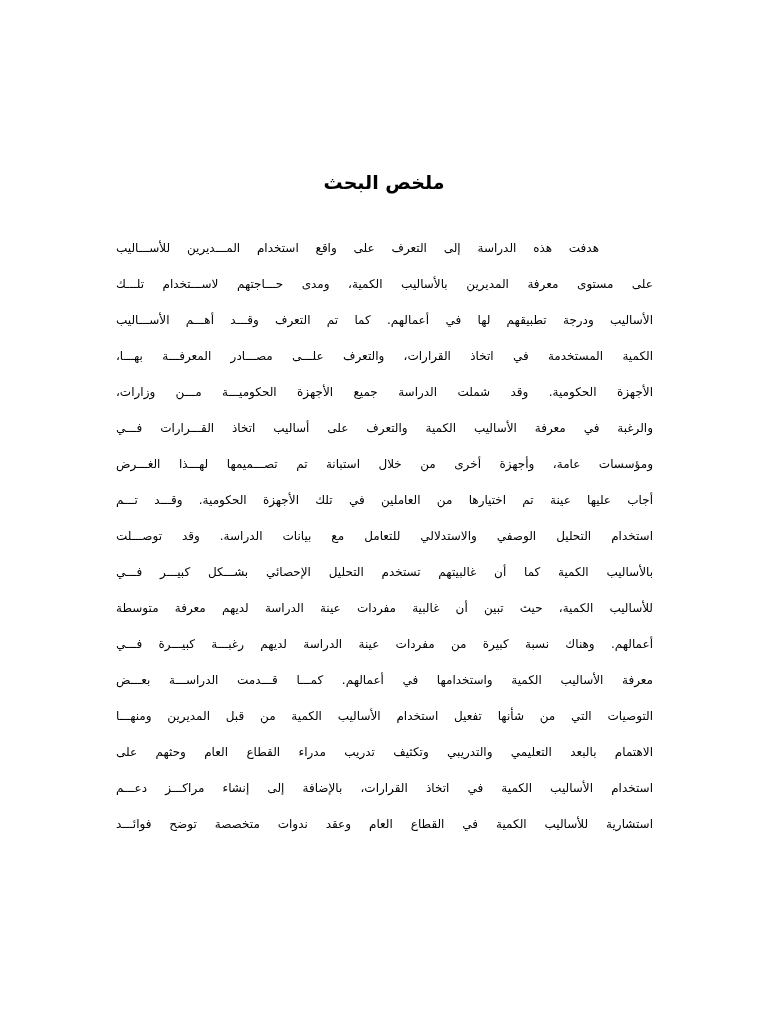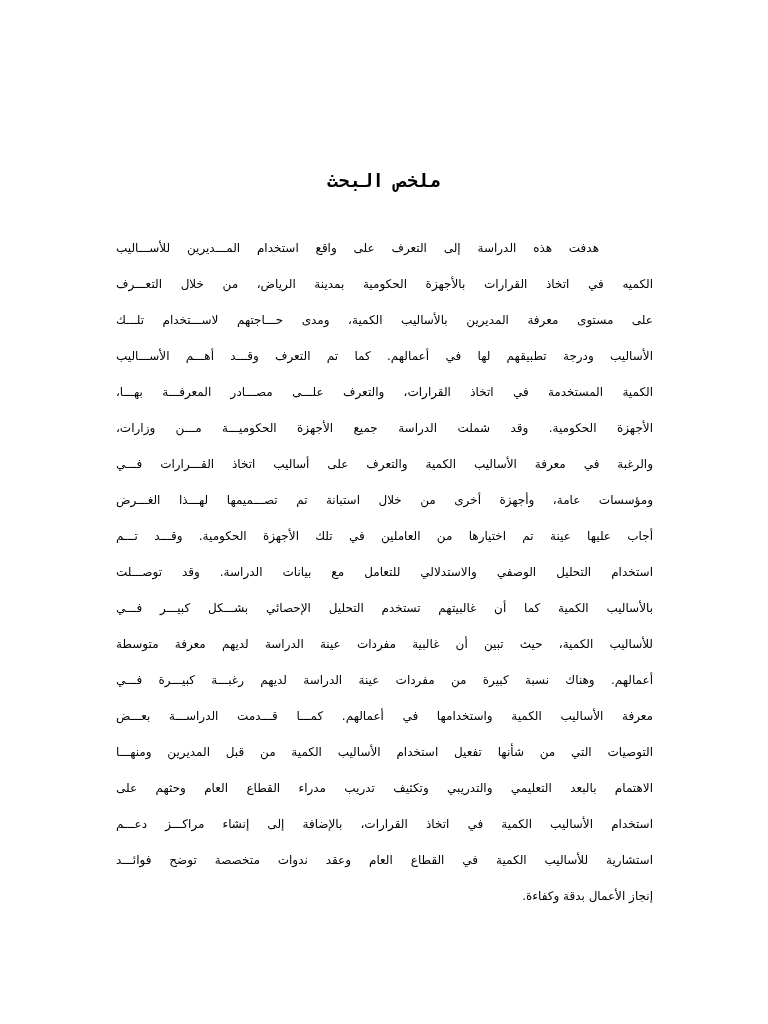--- a/index.html
+++ b/index.html
@@ -25,21 +25,20 @@
   .title {
     position: absolute;
     top: 168px;
     left: 0;
     width: 768px;
     text-align: center;
     font-weight: bold;
     font-size: 19px;
     line-height: 28px;
     direction: rtl;
-    font-family: Liberation Mono, monospace;
   }
   .body-text {
     position: absolute;
     top: 230px;
     left: 116px;
     width: 537px;
     direction: rtl;
   }
   .line {
     display: block;
@@ -59,32 +58,30 @@
   }
 </style>
 </head>
 <body>
 
 <div class="page">
   <h1 class="title" style="margin:0;">ملخص البحث</h1>
 
   <div class="body-text">
     <span class="line first">هدفت هذه الدراسة إلى التعرف على واقع استخدام المـــديرين للأســـاليب</span>
-    <span class="line">الكميه في اتخاذ القرارات بالأجهزة الحكومية بمدينة الرياض، من خلال التعـــرف</span>
     <span class="line">على مستوى معرفة المديرين بالأساليب الكمية، ومدى حـــاجتهم لاســـتخدام تلـــك</span>
     <span class="line">الأساليب ودرجة تطبيقهم لها في أعمالهم. كما تم التعرف وقـــد أهـــم الأســـاليب</span>
     <span class="line">الكمية المستخدمة في اتخاذ القرارات، والتعرف علـــى مصـــادر المعرفـــة بهـــا،</span>
     <span class="line">الأجهزة الحكومية. وقد شملت الدراسة جميع الأجهزة الحكوميـــة مـــن وزارات،</span>
     <span class="line">والرغبة في معرفة الأساليب الكمية والتعرف على أساليب اتخاذ القـــرارات فـــي</span>
     <span class="line">ومؤسسات عامة، وأجهزة أخرى من خلال استبانة تم تصـــميمها لهـــذا الغـــرض</span>
     <span class="line">أجاب عليها عينة تم اختيارها من العاملين في تلك الأجهزة الحكومية. وقـــد تـــم</span>
     <span class="line">استخدام التحليل الوصفي والاستدلالي للتعامل مع بيانات الدراسة. وقد توصـــلت</span>
     <span class="line">بالأساليب الكمية كما أن غالبيتهم تستخدم التحليل الإحصائي بشـــكل كبيـــر فـــي</span>
     <span class="line">للأساليب الكمية، حيث تبين أن غالبية مفردات عينة الدراسة لديهم معرفة متوسطة</span>
     <span class="line">أعمالهم. وهناك نسبة كبيرة من مفردات عينة الدراسة لديهم رغبـــة كبيـــرة فـــي</span>
     <span class="line">معرفة الأساليب الكمية واستخدامها في أعمالهم. كمـــا قـــدمت الدراســـة بعـــض</span>
     <span class="line">التوصيات التي من شأنها تفعيل استخدام الأساليب الكمية من قبل المديرين ومنهـــا</span>
     <span class="line">الاهتمام بالبعد التعليمي والتدريبي وتكثيف تدريب مدراء القطاع العام وحثهم على</span>
     <span class="line">استخدام الأساليب الكمية في اتخاذ القرارات، بالإضافة إلى إنشاء مراكـــز دعـــم</span>
     <span class="line">استشارية للأساليب الكمية في القطاع العام وعقد ندوات متخصصة توضح فوائـــد</span>
-    <span class="line last">إنجاز الأعمال بدقة وكفاءة.</span>
   </div>
 </div>
 
 </body></html>

